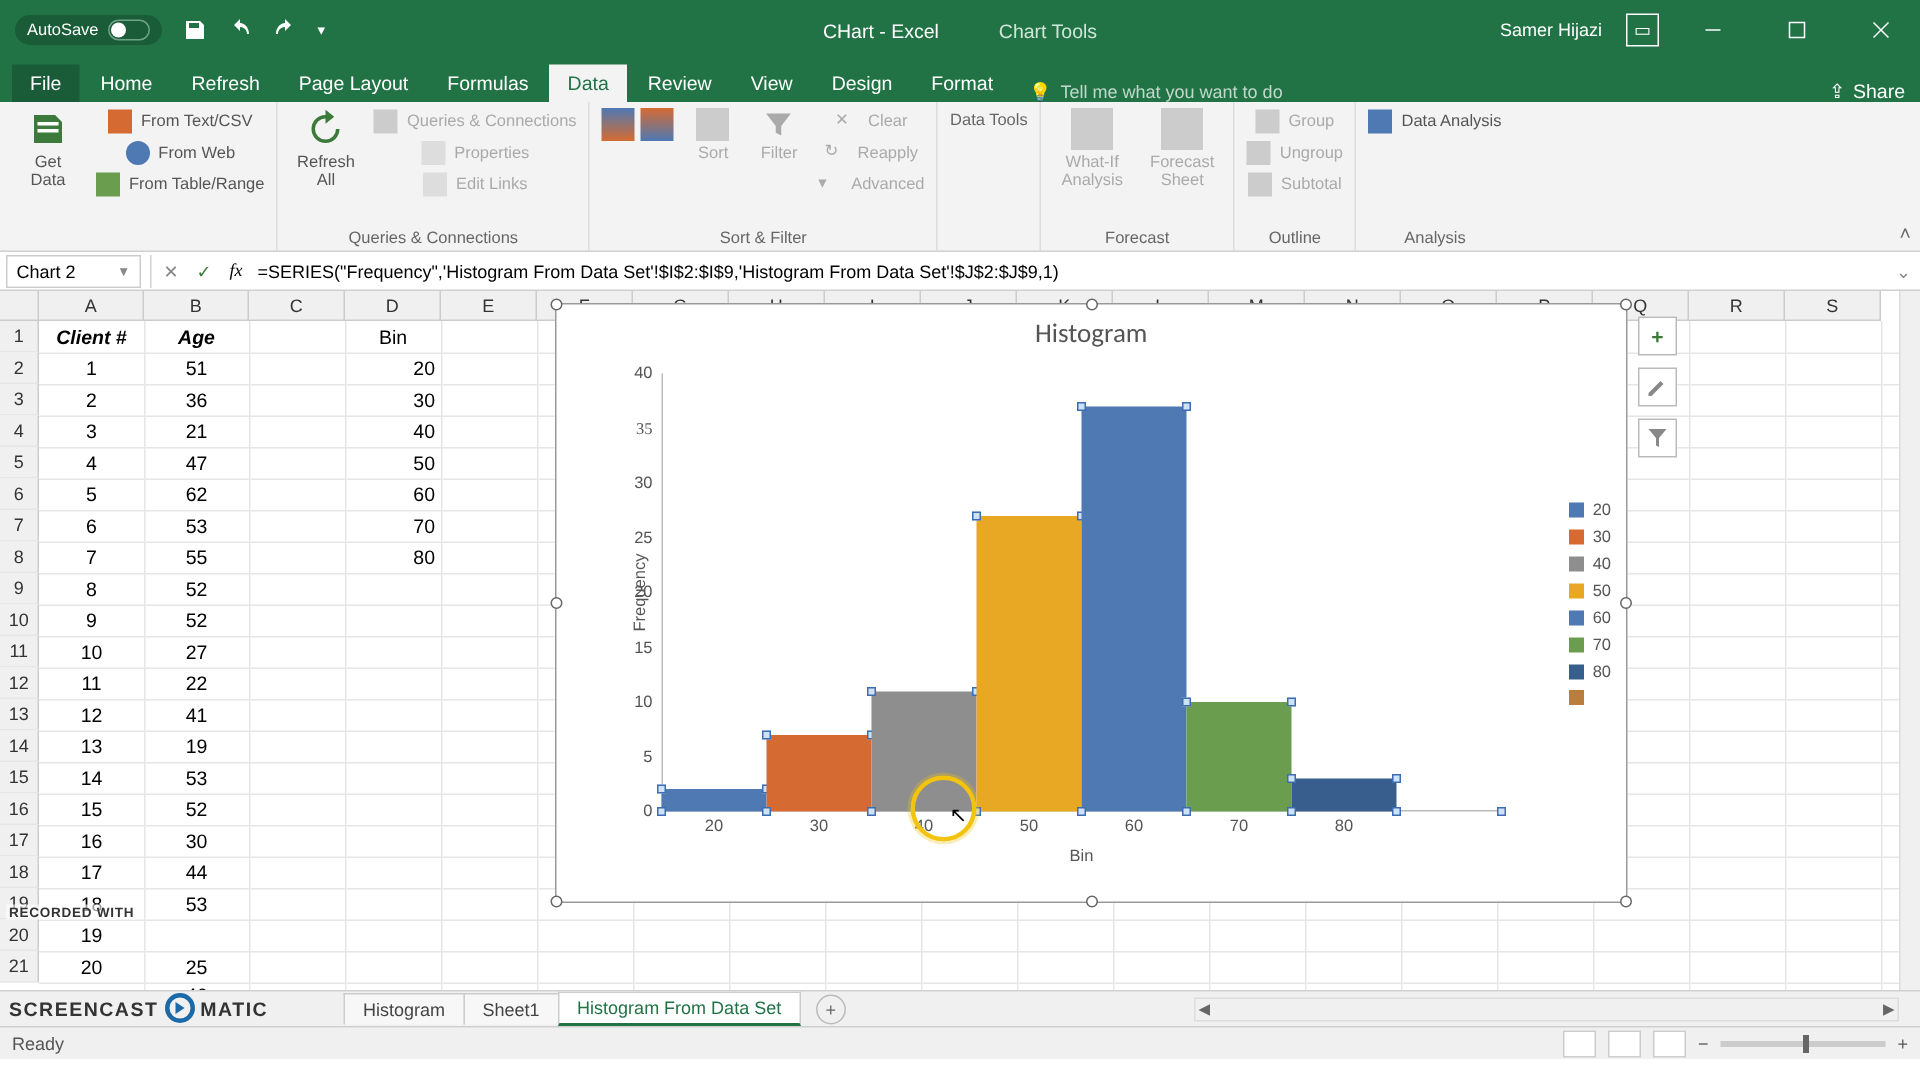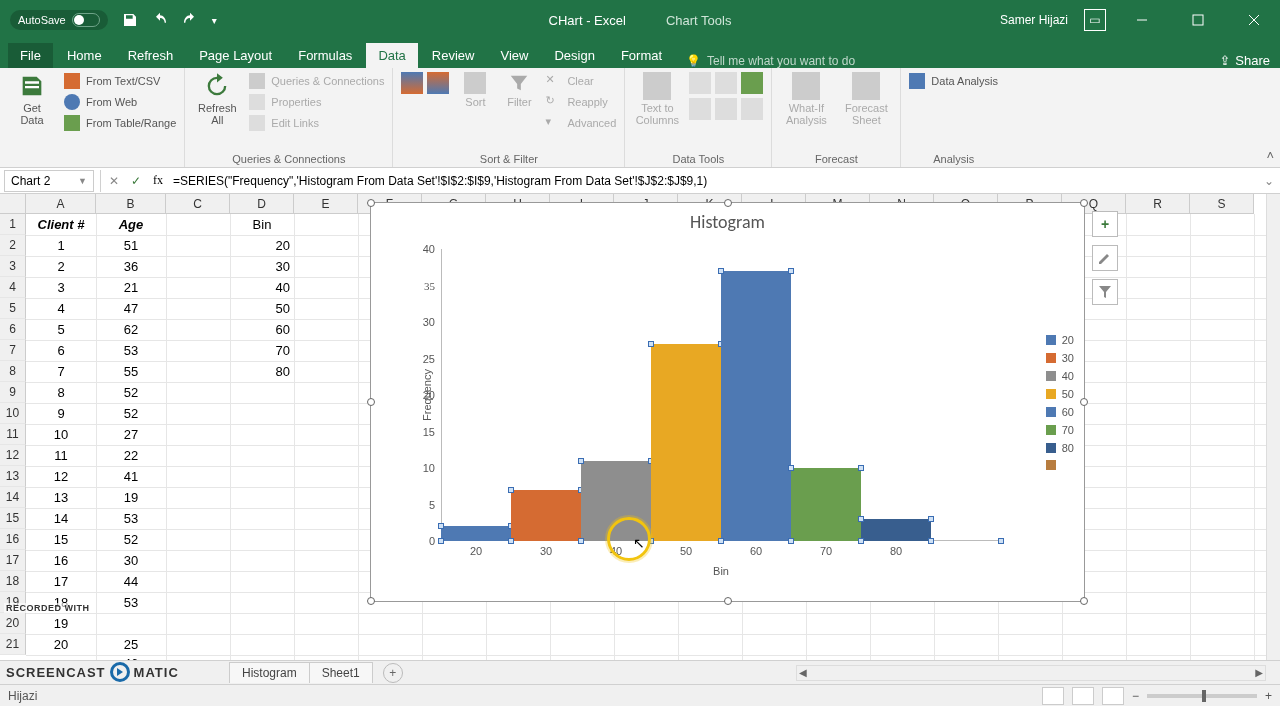--- a/index.html
+++ b/index.html
@@ -26,33 +26,33 @@
   .tell-me { display:flex; align-items:center; gap:6px; color:#c0d8cb; font-size:12px; margin-left:10px; }
   .share { margin-left:auto; margin-right:10px; color:#fff; font-size:13px; display:flex; align-items:center; gap:5px; }
 
   
   .ribbon { height:100px; background:#f3f3f3; border-bottom:1px solid #d0d0d0; display:flex; font-size:11px; color:#555; position:relative; }
   .group { border-right:1px solid #dcdcdc; padding:4px 8px 2px 8px; display:flex; flex-direction:column; justify-content:space-between; }
   .group-body { display:flex; gap:8px; align-items:flex-start; }
   .grp-label { text-align:center; font-size:11px; color:#666; padding-top:2px; }
   .big-btn { display:flex; flex-direction:column; align-items:center; gap:2px; width:48px; }
   .big-btn .ic { width:28px; height:28px; }
-  .stack { display:flex; flex-direction:column; gap:3px; }
+  .stack { display:flex; flex-direction:column; gap:3px;align-items:center; }
   .small-item { display:flex; align-items:center; gap:6px; padding:1px 0; white-space:nowrap; }
   .small-item.disabled { color:#aaa; }
   .ic16 { width:16px; height:16px; flex-shrink:0; }
   .tiny-ic { width:22px; height:22px; }
   .ribbon-collapse { position:absolute; right:6px; bottom:4px; font-size:13px; color:#666; }
 
   
   .fxbar { height:26px; border-bottom:1px solid #d0d0d0; display:flex; align-items:center; font-size:12px; }
   .namebox { width:90px; border:1px solid #ccc; height:22px; margin:0 4px; display:flex; align-items:center; padding:0 6px; justify-content:space-between; }
   .fx-sep { width:1px; height:22px; background:#d0d0d0; margin:0 2px; }
   .fx-btn { width:22px; text-align:center; color:#888; }
-  .fx-label { font-family:"Times New Roman",serif; padding:0 6px; }
+  .fx-label { font-style:italic; font-family:"Times New Roman",serif; padding:0 6px; }
   .formula-input { flex:1; padding:0 4px; }
 
   
   .sheet-area { position:relative; height:466px; }
   .selectall { position:absolute; top:0; left:0; width:26px; height:20px; border-right:1px solid #ccc; border-bottom:1px solid #ccc; background:#f0f0f0; }
   .col-headers { position:absolute; top:0; left:26px; right:14px; height:20px; display:flex; }
   .col-h { border-right:1px solid #ccc; border-bottom:1px solid #ccc; background:#f0f0f0; display:flex; align-items:center; justify-content:center; font-size:12px; color:#333; }
   .row-headers { position:absolute; top:20px; left:0; width:26px; }
   .row-h { height:21px; border-right:1px solid #ccc; border-bottom:1px solid #e6e6e6; background:#f0f0f0; display:flex; align-items:center; justify-content:center; font-size:12px; color:#333; }
   .cells { position:absolute; top:20px; left:26px; right:14px; bottom:0; }
@@ -255,54 +255,58 @@
         <div class="small-item disabled">
             <span class="ic16">▾</span>
             <span>Advanced</span>
           </div>
       </div>
     </div>
     <div class="grp-label">Sort &amp; Filter</div>
   </div>
 
   <div class="group">
-    <div class="group-body">
-      <div class="big-btn">
-        <span class="ic" style="background:#ccc"></span>
-        <span style="white-space:pre;text-align:center;color:#aaa">Text to
-Columns</span>
-      </div>
-      <div style="display:grid;grid-template-columns:repeat(3,22px);gap:4px">
-        <span class="tiny-ic" style="background:#ddd"></span>
-        <span class="tiny-ic" style="background:#ddd"></span>
-        <span class="tiny-ic" style="background:#6a9e4e"></span>
-        <span class="tiny-ic" style="background:#ddd"></span>
-        <span class="tiny-ic" style="background:#ddd"></span>
-        <span class="tiny-ic" style="background:#ddd"></span>
-      </div>
-    </div>
     <div class="grp-label">Data Tools</div>
   </div>
 
   <div class="group">
     <div class="group-body">
       <div class="big-btn" style="width:52px">
         <span class="ic" style="background:#ccc"></span>
         <span style="white-space:pre;text-align:center;color:#aaa">What-If
 Analysis</span>
       </div>
       <div class="big-btn" style="width:52px">
         <span class="ic" style="background:#ccc"></span>
         <span style="white-space:pre;text-align:center;color:#aaa">Forecast
 Sheet</span>
       </div>
     </div>
     <div class="grp-label">Forecast</div>
   </div>
 
+  <div class="group">
+    <div class="group-body">
+      <div class="stack">
+        <div class="small-item disabled">
+            <span class="ic16" style="background:#ccc"></span>
+            <span>Group</span>
+          </div>
+        <div class="small-item disabled">
+            <span class="ic16" style="background:#ccc"></span>
+            <span>Ungroup</span>
+          </div>
+        <div class="small-item disabled">
+            <span class="ic16" style="background:#ccc"></span>
+            <span>Subtotal</span>
+          </div>
+      </div>
+    </div>
+    <div class="grp-label">Outline</div>
+  </div>
 
   <div class="group" style="border-right:none">
     <div class="group-body">
       <div class="small-item">
           <span class="ic16" style="background:#4e79b3"></span>
           <span>Data Analysis</span>
         </div>
     </div>
     <div class="grp-label">Analysis</div>
   </div>
@@ -596,29 +600,30 @@
 
 <div class="sheet-tabs-bar">
   <div class="watermark">
     <span class="watermark-text">SCREENCAST</span>
     <span class="wm-o"></span>
     <span class="watermark-text">MATIC</span>
   </div>
   <div style="width:230px"></div>
   <div class="sheet-tab">Histogram</div>
   <div class="sheet-tab">Sheet1</div>
+  <div class="sheet-tab active">Histogram From Data Set</div>
   <div class="add-sheet">+</div>
   <div class="hscroll">
     <span class="arr">◀</span>
     <span class="arr">▶</span>
   </div>
 </div>
 
 <div class="status">
-  <span>Hijazi</span>
+  <span>Ready</span>
   <div class="status-right">
     <span class="view-btn"></span>
     <span class="view-btn"></span>
     <span class="view-btn"></span>
     <span>−</span>
     <div class="zoom-track">
         <div class="zoom-thumb"></div>
       </div>
     <span>+</span>
   </div>

